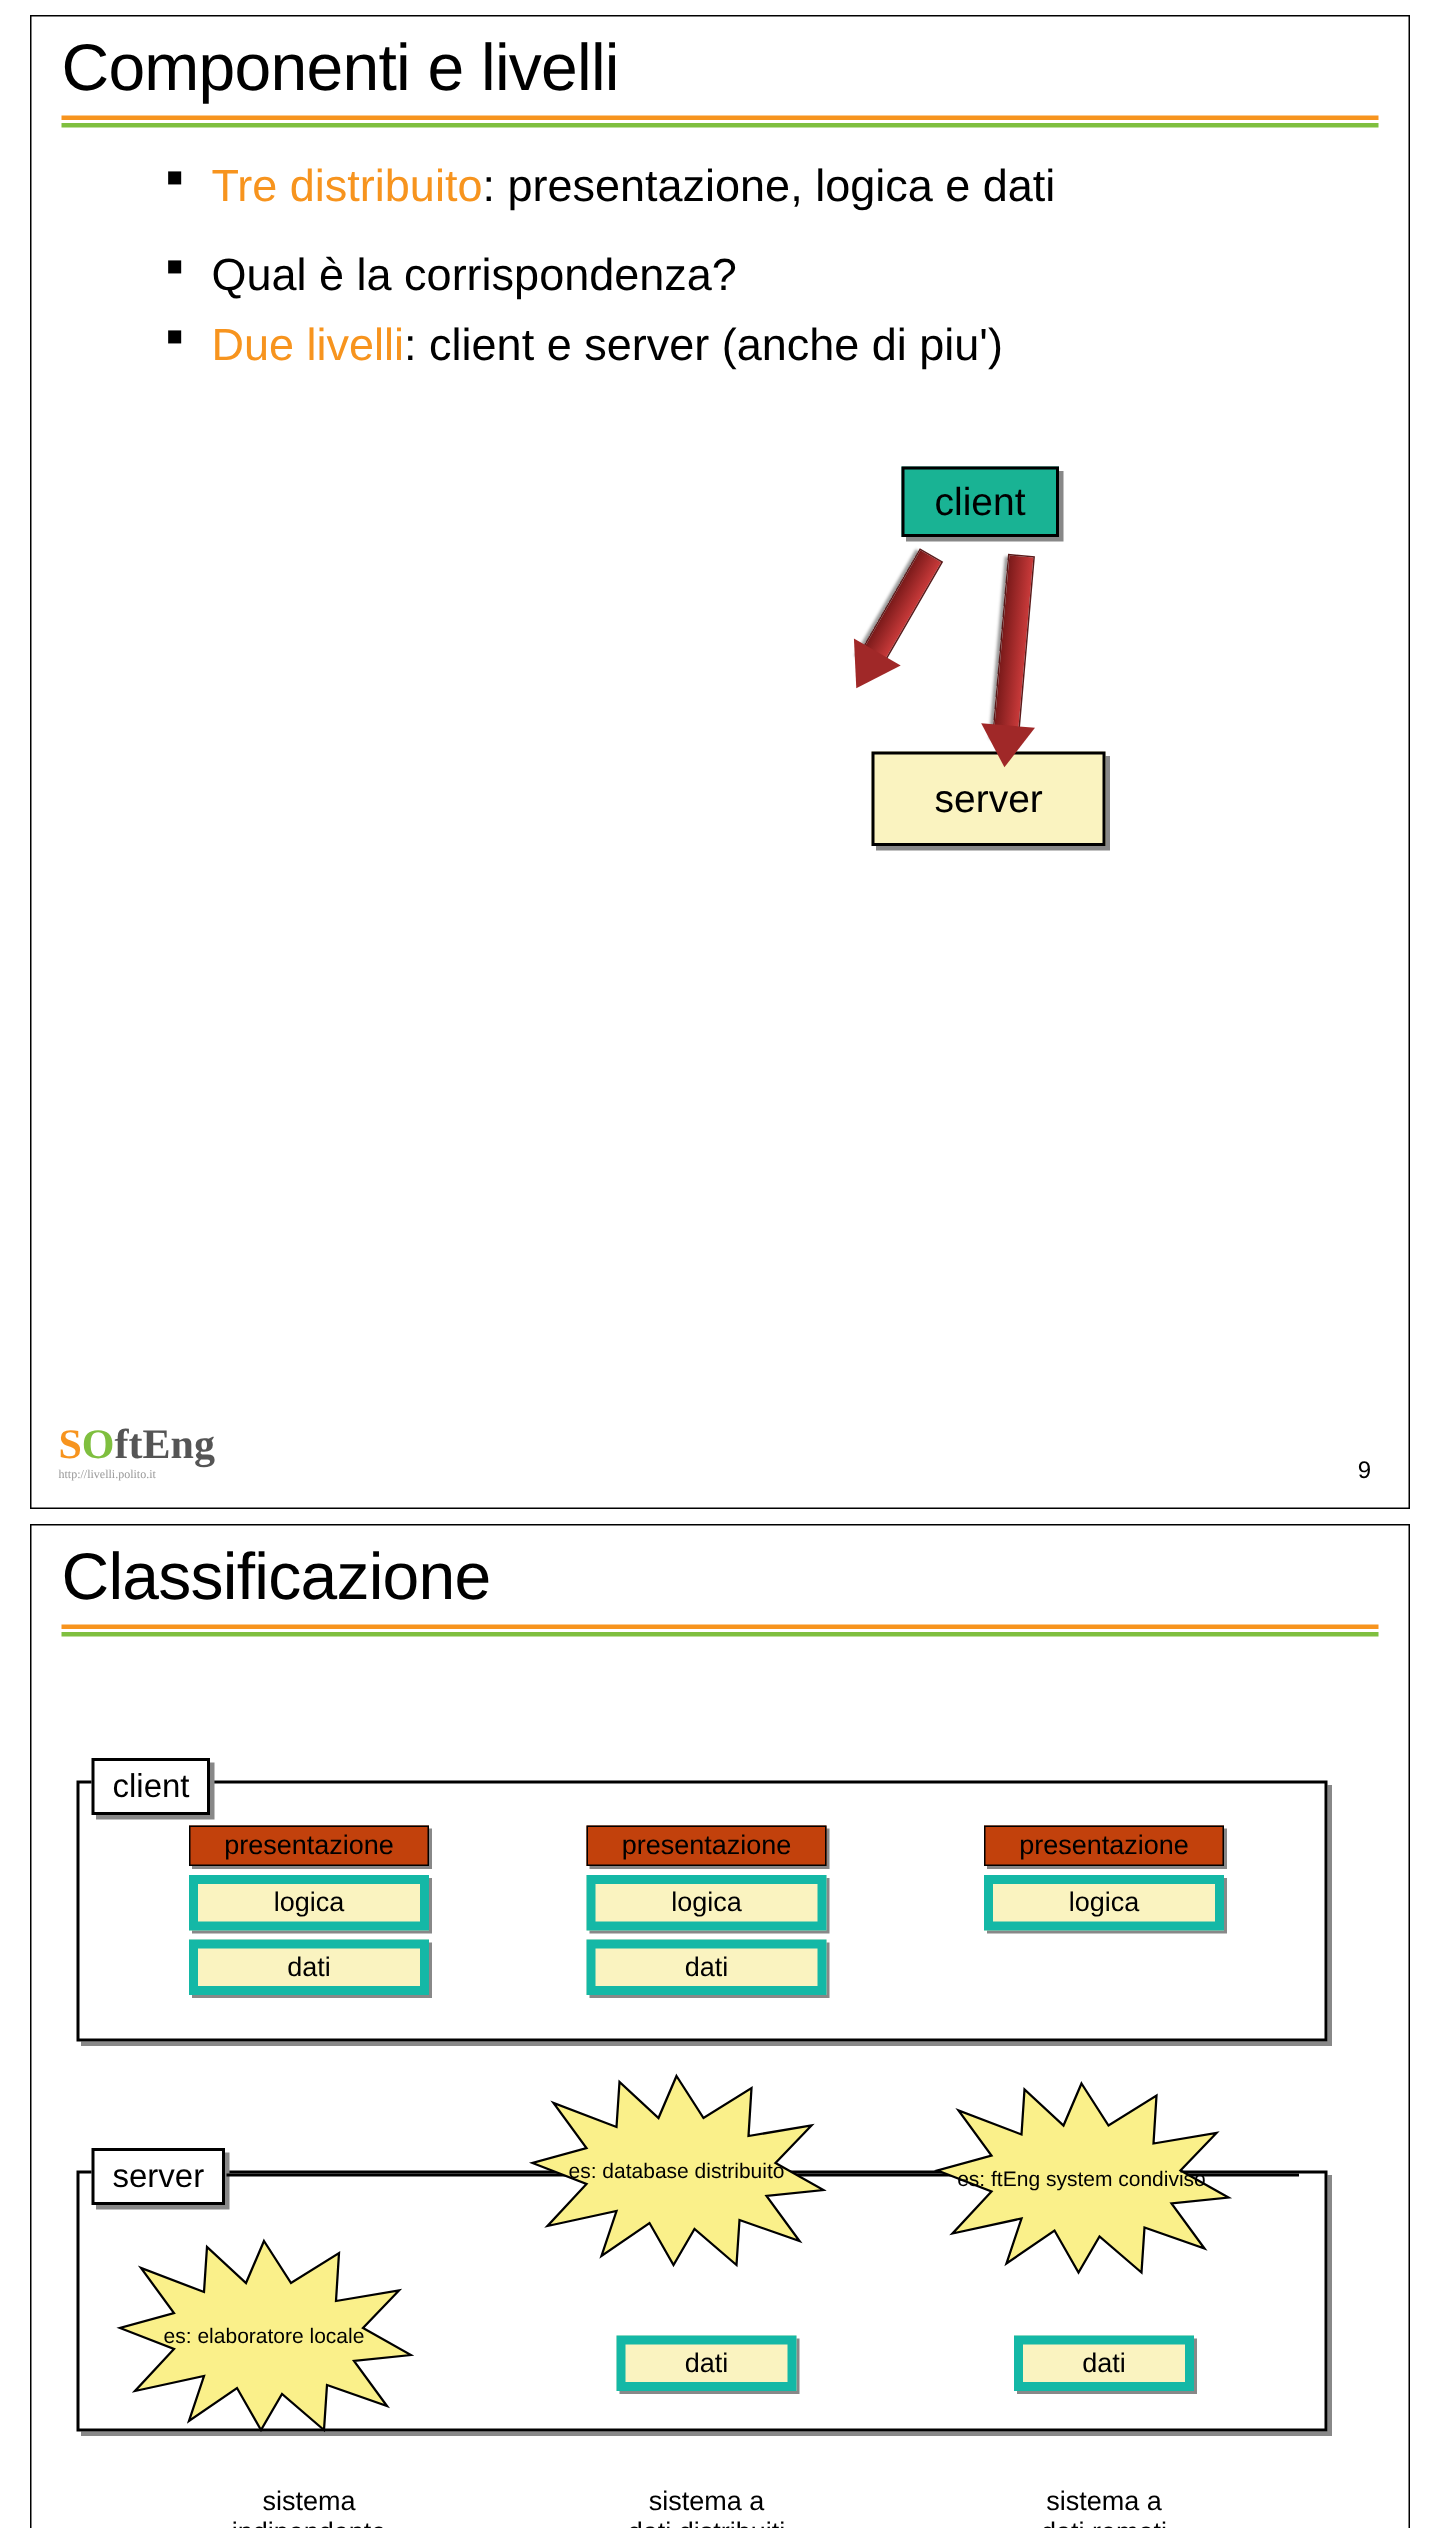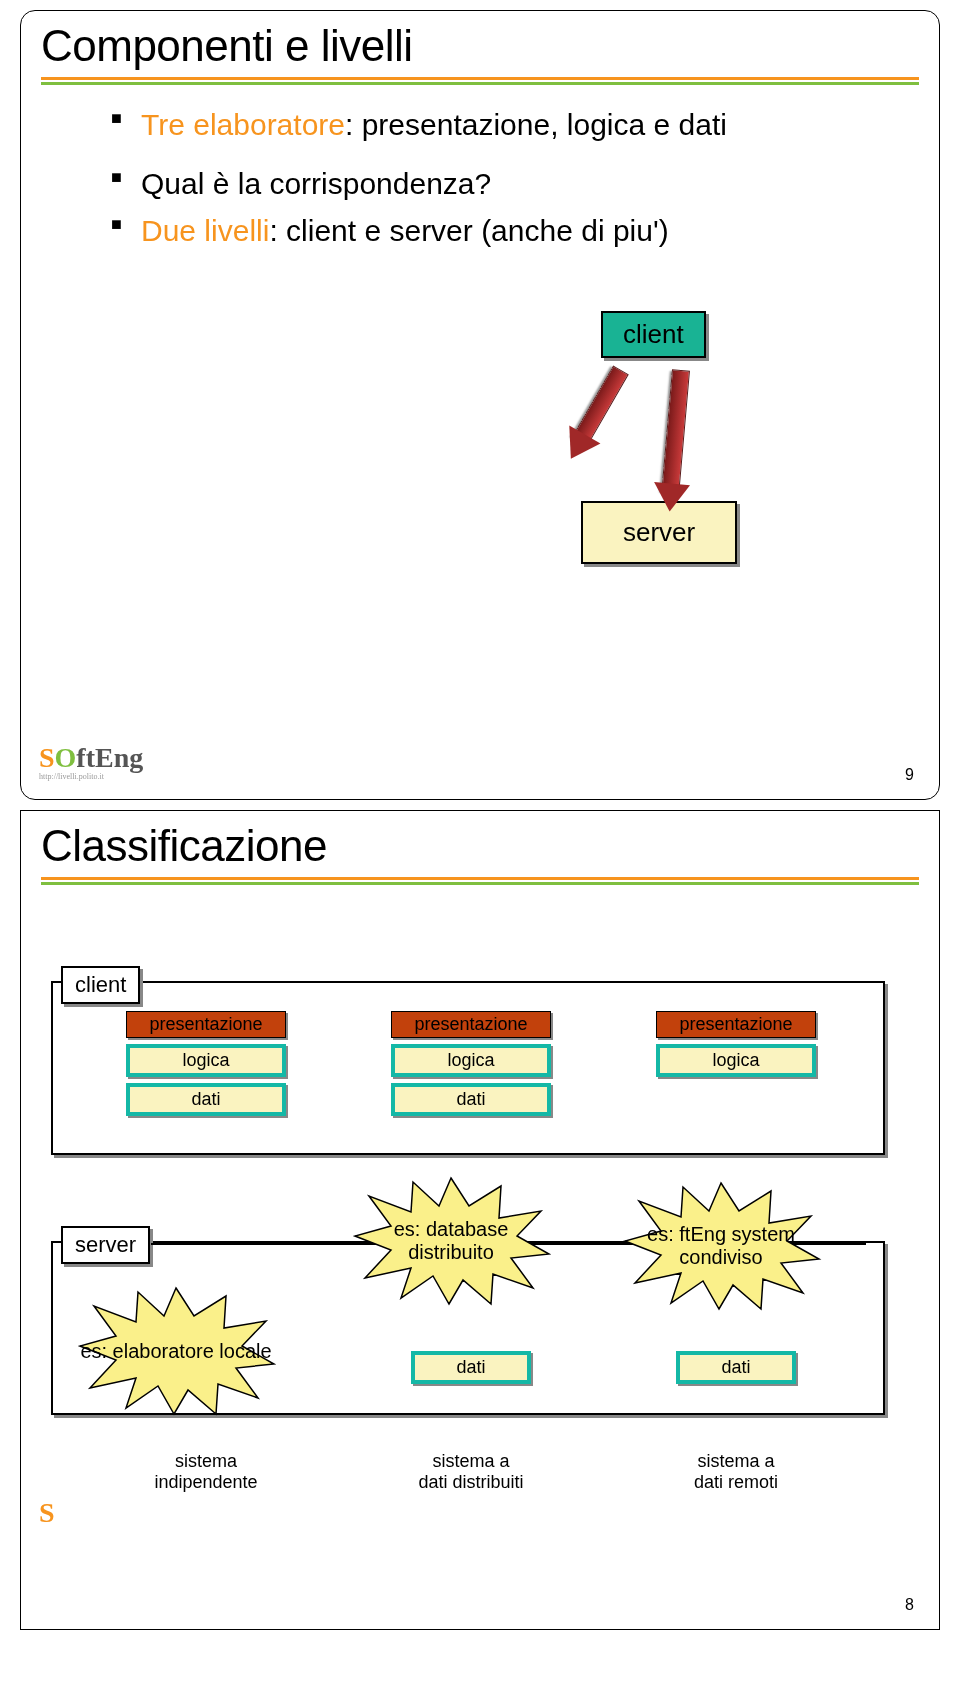--- a/index.html
+++ b/index.html
@@ -114,57 +114,57 @@
     background:#c2410c;
     border:1px solid #000;
     box-shadow:2px 2px 0 #888;
     padding:2px 8px;
     font-size:18px;
     text-align:center;
     margin-bottom:6px;
   }
   .stack-cream {
     background:#faf3c0;
-    border:4px solid #14b8a6;
+    border:6px solid #14b8a6;
     box-shadow:2px 2px 0 #888;
     padding:2px 10px;
     font-size:18px;
     text-align:center;
     margin-bottom:6px;
   }
   .burst {
     position:absolute;
     width:160px; height:110px;
     display:flex;
     align-items:center;
     justify-content:center;
-    font-size:20px;
+    font-size:14px;
     text-align:center;
     line-height:1.15;
   }
   .burst svg { position:absolute; left:0; top:0; width:100%; height:100%; }
   .burst span { position:relative; z-index:2; }
   .syslabel {
     position: absolute;
     font-size: 18px;
     text-align: center;
     width: 160px;
   }
 </style>
 </head>
 <body>
 
-<div class="slide" style="height:790px;border-radius:15px;">
+<div class="slide" style="height:996px;">
   <h1 class="slide-title">Componenti e livelli</h1>
   <div class="title-rule-orange"></div>
   <div class="title-rule-green"></div>
 
   <ul class="bullets">
     <li>
-      <span class="lead">Tre elaboratore</span><span>:&nbsp;presentazione, logica e dati</span>
+      <span class="lead">Tre distribuito</span><span>:&nbsp;presentazione, logica e dati</span>
     </li>
     <li style="margin-top:20px;">
       <span>Qual è la corrispondenza?</span>
     </li>
     <li>
       <span class="lead">Due livelli</span><span>:&nbsp;client e server (anche di piu')</span>
     </li>
   </ul>
 
   <div class="box-client" style="left:580px; top:300px;">client</div>

